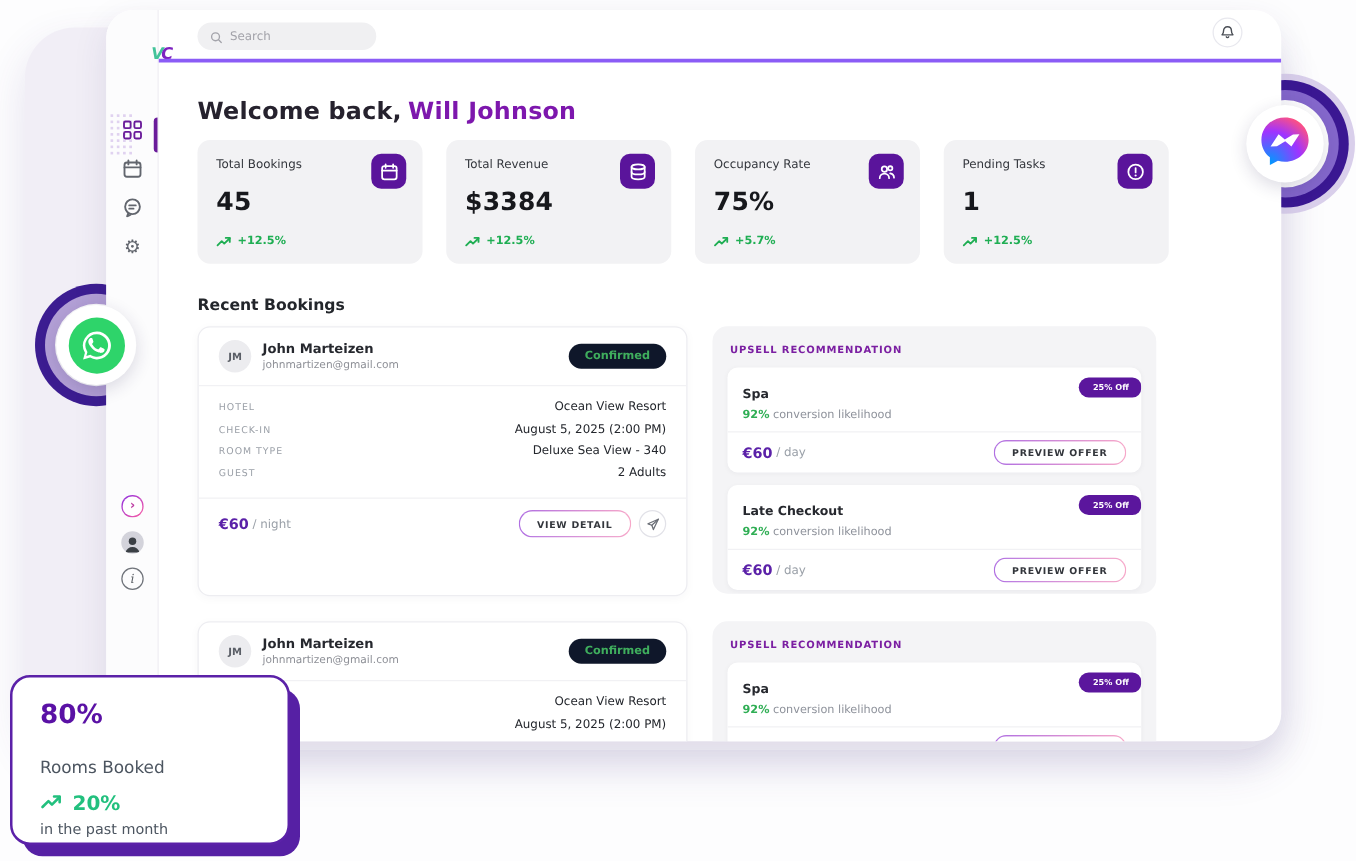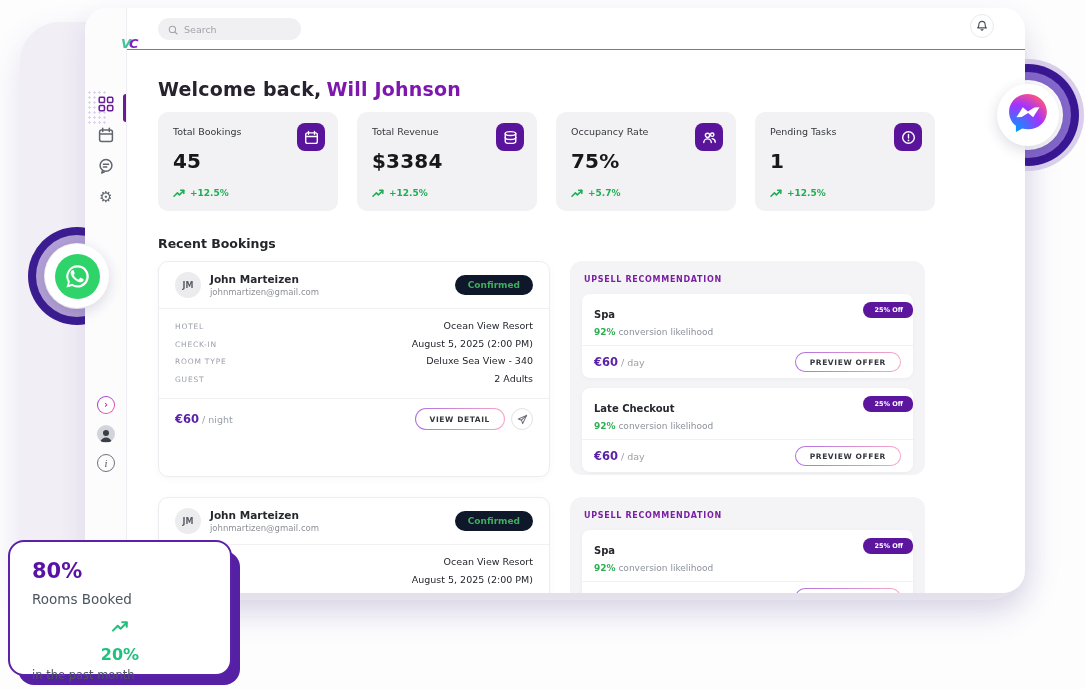--- a/index.html
+++ b/index.html
@@ -39,21 +39,21 @@
   .chev { border:1.5px solid transparent;
     background:linear-gradient(#fff,#fff) padding-box, linear-gradient(135deg,#8a2be2,#ff5fa2) border-box;
     color:#bc3aa2; font-weight:700; padding-bottom:1px; }
   .mini-avatar { width:18px; height:18px; border-radius:50%; background:#d3d3db; overflow:hidden;
     display:flex; align-items:flex-end; justify-content:center; }
   .info-btn { border:1.3px solid #70747b; color:#5d6167; font-family:"DejaVu Serif",serif;
     font-size:10px; font-style:italic; }
 
   
   .topbar { position:absolute; left:42px; top:0; width:898px; height:42px;
-    border-bottom:1px solid #8b5cf6; }
+    border-bottom:3px solid #8b5cf6; }
   .search { position:absolute; left:31px; top:10px; width:143px; height:22px;
     background:#f0f0f2; border-radius:11px; display:flex; align-items:center; gap:6px;
     padding:0 10px; color:#a3a3aa; }
   .search svg { width:10px; height:10px; }
   .search input { border:none; background:transparent; outline:none; font-size:9.5px;
     color:#6d6d75; width:100px; font-family:inherit; }
   .search input::placeholder { color:#a3a3aa; }
   .bell { position:absolute; right:31px; top:6px; width:24px; height:24px; border-radius:50%;
     border:1px solid #e8e8ee; display:flex; align-items:center; justify-content:center; color:#4b4f56; }
   .bell svg { width:12px; height:12px; }
@@ -137,23 +137,23 @@
   .wa-green svg { width:27px; height:27px; }
   .msg-disc { left:997px; top:84px; width:62px; height:62px; }
   .msg-disc svg { width:44px; height:44px; }
 
   
   .float-shadow { position:absolute; left:18px; top:551px; width:222px; height:134px;
     background:#5620a4; border-radius:16px; z-index:4; }
   .float-card { position:absolute; left:8px; top:540px; width:224px; height:136px; background:#fff;
     border:2px solid #5b21a8; border-radius:16px; z-index:5; padding:17px 22px; }
   .fc-value { font-size:21px; font-weight:800; color:#5a11a5; }
-  .fc-label { font-size:13.5px; color:#4c5560; margin-top:8px; }
+  .fc-label { font-size:13.5px; color:#4c5560; margin-top:23px; }
   .fc-change { display:flex; align-items:center; gap:8px; margin-top:11px;
-    font-size:16px; font-weight:800; color:#22c07e;flex-direction:column; }
+    font-size:16px; font-weight:800; color:#22c07e; }
   .fc-change svg { width:18px; height:14px; }
   .fc-caption { font-size:11.5px; color:#4c5560; margin-top:4px; }
 
   svg .st { fill:none; stroke:currentColor; stroke-width:1.5; stroke-linecap:round; stroke-linejoin:round; }
 </style>
 </head>
 <body>
 
 <div class="stage">
 

